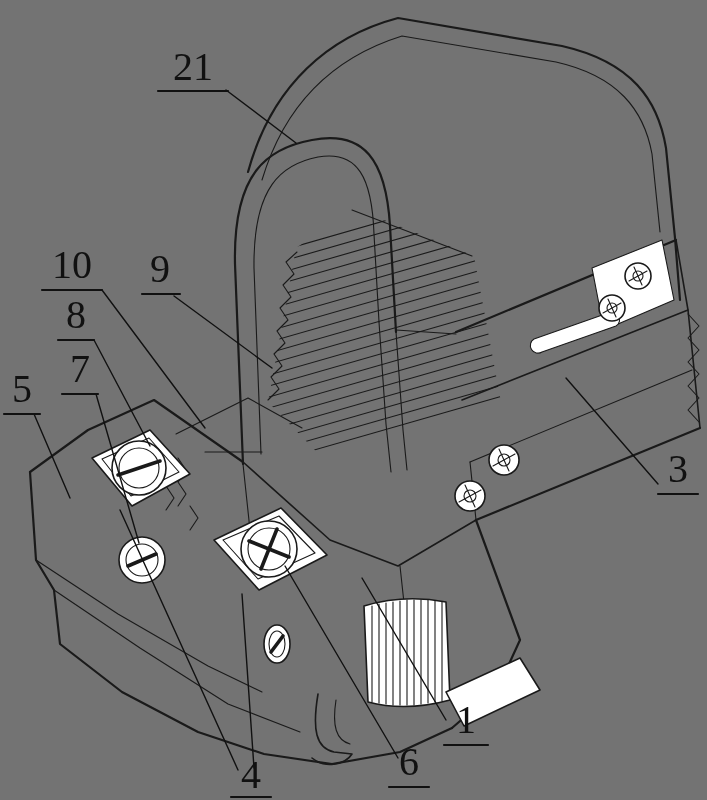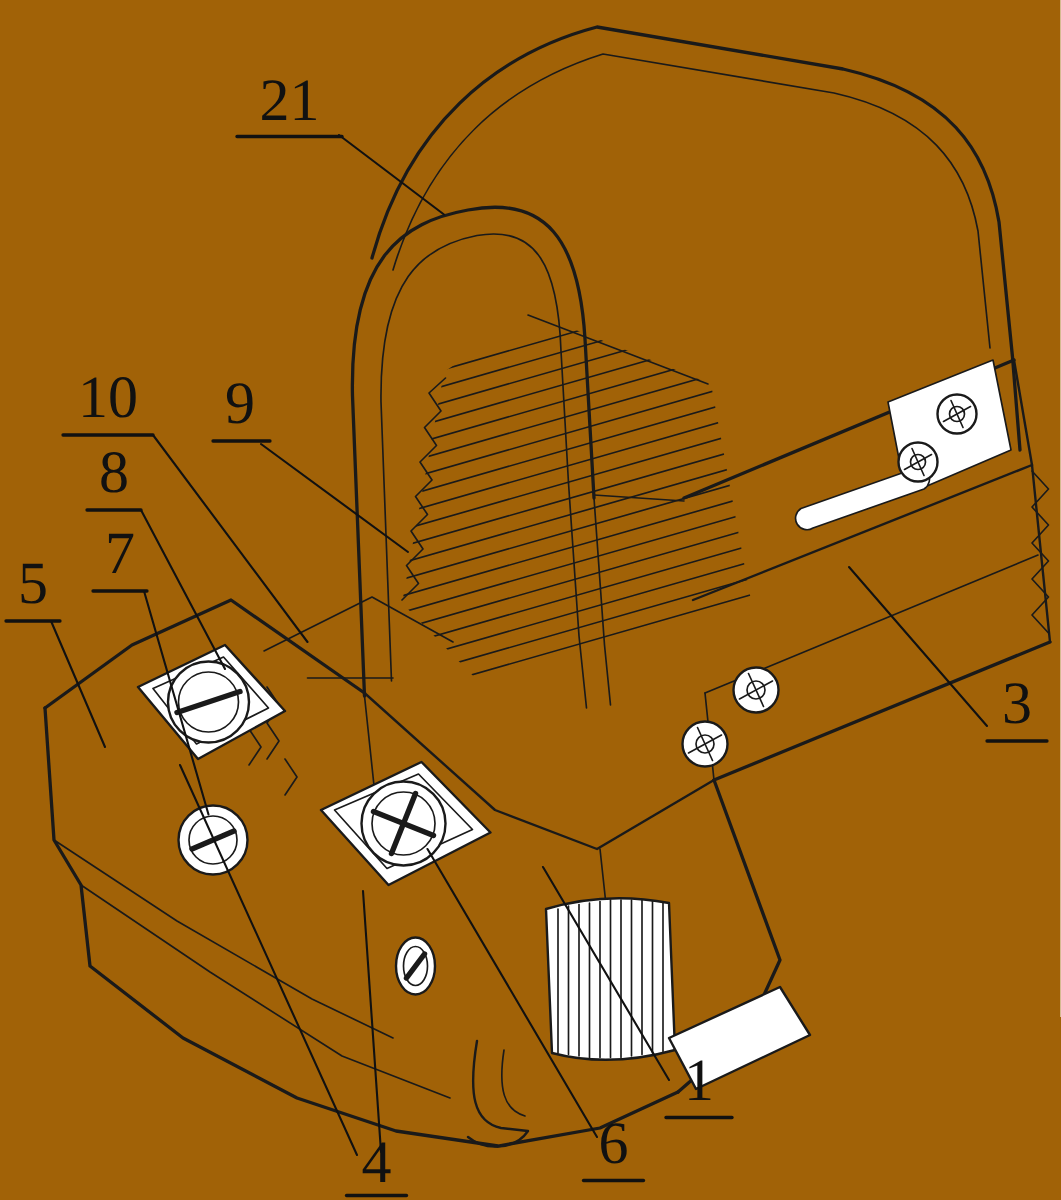--- a/index.html
+++ b/index.html
@@ -1,16 +1,16 @@
 <!DOCTYPE html>
 <html><head>
 <meta charset="utf-8">
 <style>
   html,body{margin:0;padding:0;background:#fff;}
-  .stage{position:relative;width:707px;height:800px;background:#a16207;overflow:hidden;
+  .stage{position:relative;width:707px;height:800px;background:#737373;overflow:hidden;
          font-family:"Liberation Serif", serif;}
   svg{position:absolute;left:0;top:0;}
   
   path,line,polyline,polygon,circle,ellipse{stroke:#1a1a1a;fill:none;stroke-linecap:round;stroke-linejoin:round;stroke-width:1.1px;}
   .w15{stroke-width:1.6px;}
   .w2{stroke-width:2.2px;}
   .fillw{fill:#ffffff;}
   .slot{stroke-width:3.6px;}
   .num{font:400 40px "Liberation Serif", serif;fill:#111;stroke:none;}
   .u{stroke:#111;stroke-width:2.2px;}

